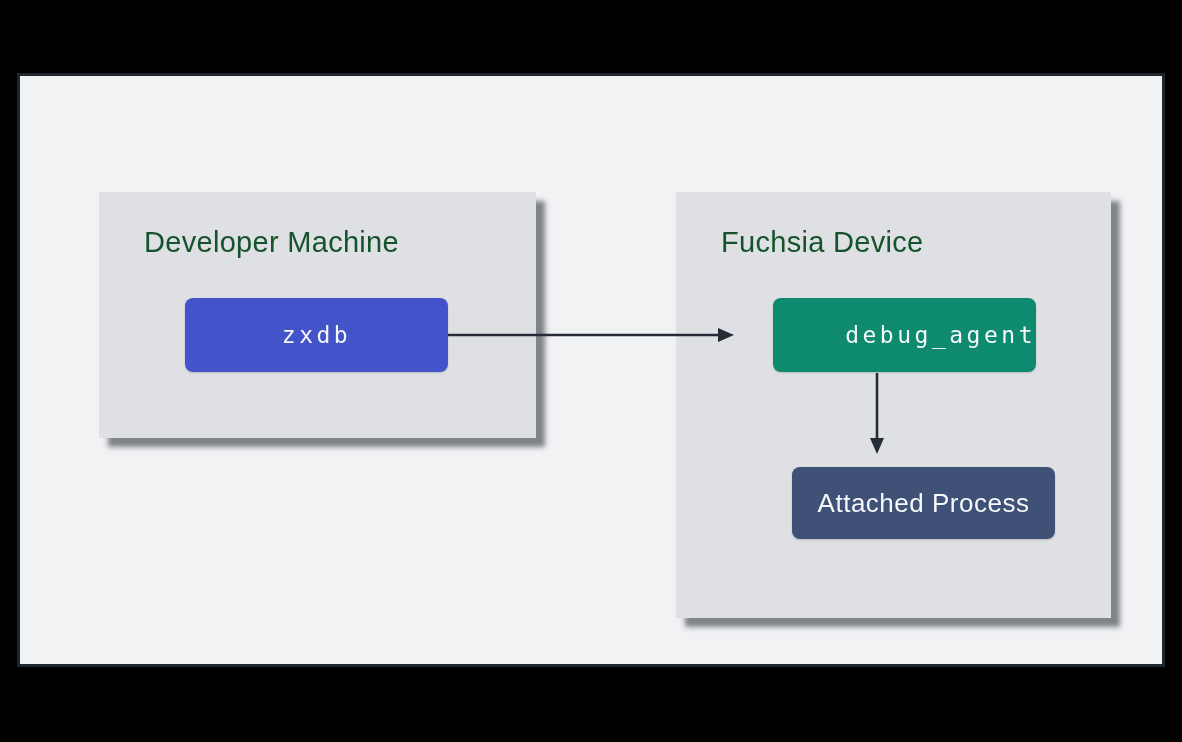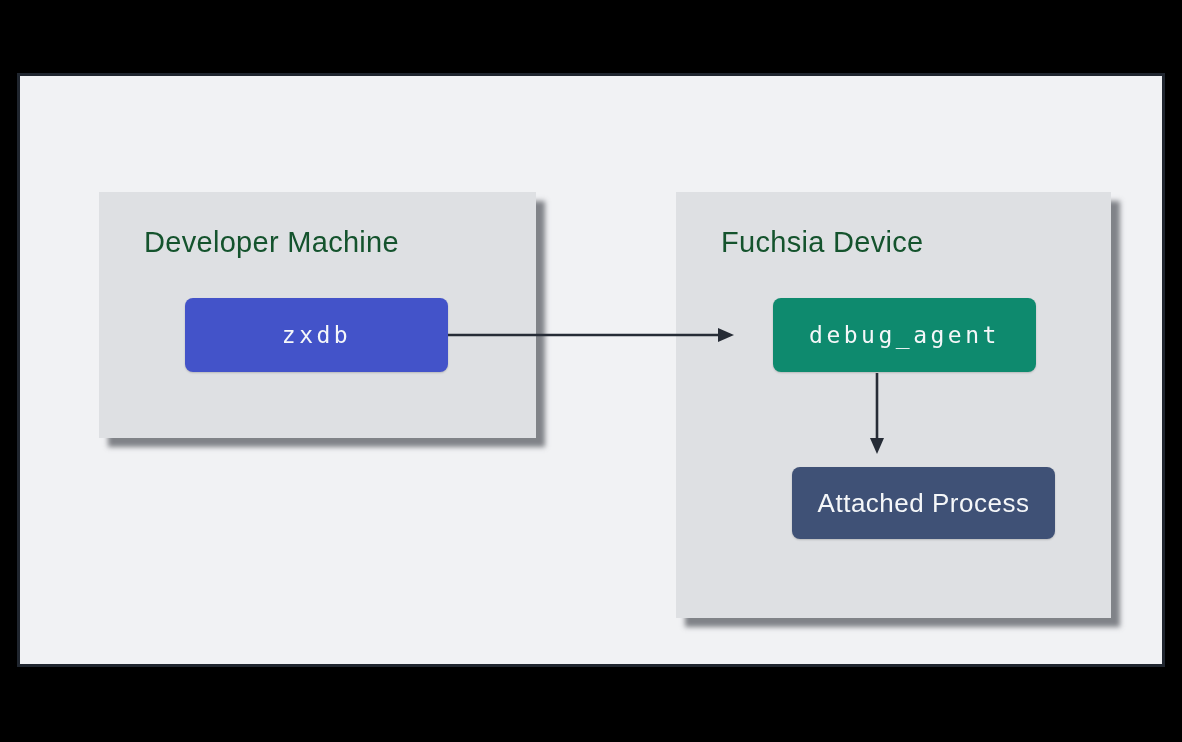--- a/index.html
+++ b/index.html
@@ -57,21 +57,21 @@
     font-size: 23px;
     letter-spacing: 3.5px;
   }
   .node-sans {
     font-family: "Liberation Sans", sans-serif;
     font-size: 26px;
     letter-spacing: 0.5px;
     margin-left: 19px;
   }
   .node-zxdb        { left: 86px; top: 106px; }
-  .node-debug-agent { left: 97px; top: 106px; }
+  .node-debug-agent { left: 97px; top: 106px; justify-content: flex-end; }
   .node-attached    { left: 97px; top: 275px; height: 72px; }
 
   .arrow-layer {
     position: absolute;
     left: 0; top: 0;
     width: 1142px;
     height: 588px;
     pointer-events: none;
   }
 </style>

